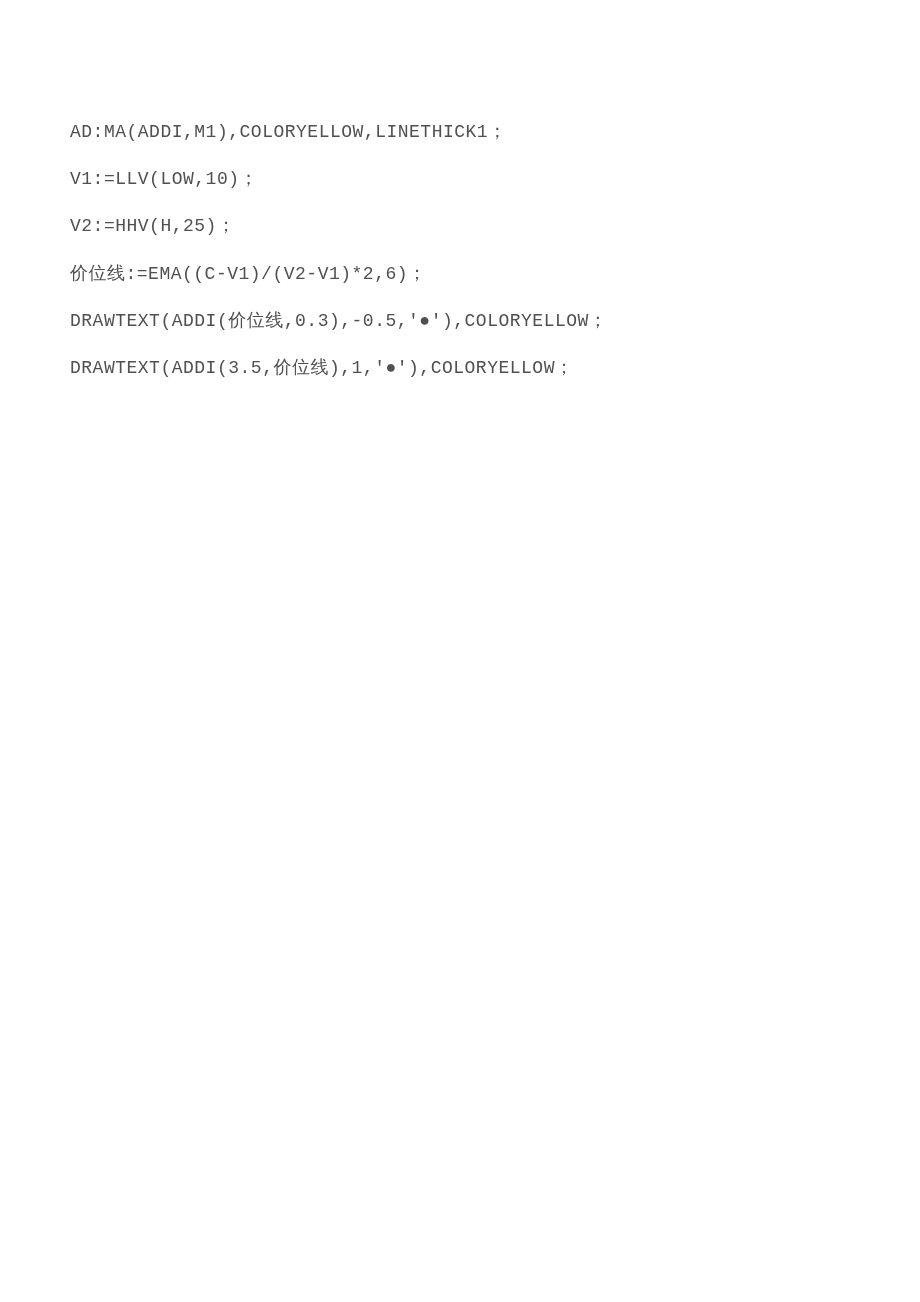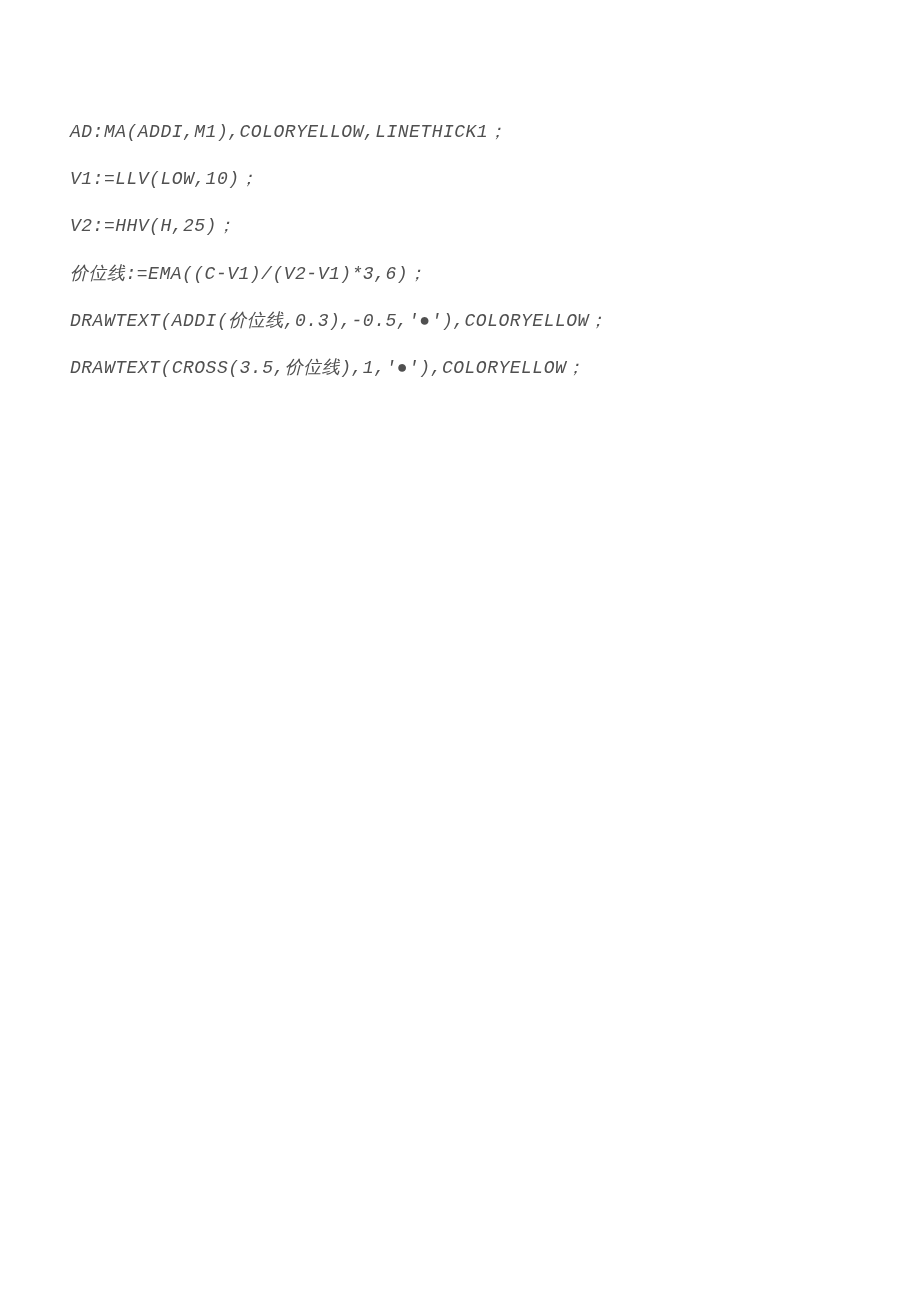--- a/index.html
+++ b/index.html
@@ -1,19 +1,18 @@
 <!DOCTYPE html>
 <html><head>
   <meta charset="utf-8">
   <style>
     * {
       margin: 0;
       padding: 0;
       box-sizing: border-box;
-      font-style: italic;
     }
     body {
       background: #ffffff;
       width: 920px;
       min-height: 1302px;
       padding: 120px 70px;
       font-family: "SimSun", "宋体", "Courier New", monospace;
       font-size: 18px;
       color: #505050;
       line-height: 1.4;
@@ -23,15 +22,15 @@
       white-space: pre;
       letter-spacing: 0.5px;
     }
   </style>
 </head>
 <body>
 
 <div class="code-line">AD:MA(ADDI,M1),COLORYELLOW,LINETHICK1；</div>
 <div class="code-line">V1:=LLV(LOW,10)；</div>
 <div class="code-line">V2:=HHV(H,25)；</div>
-<div class="code-line">价位线:=EMA((C-V1)/(V2-V1)*3,6)；</div>
+<div class="code-line">价位线:=EMA((C-V1)/(V2-V1)*2,6)；</div>
 <div class="code-line">DRAWTEXT(ADDI(价位线,0.3),-0.5,'●'),COLORYELLOW；</div>
-<div class="code-line">DRAWTEXT(CROSS(3.5,价位线),1,'●'),COLORYELLOW；</div>
+<div class="code-line">DRAWTEXT(ADDI(3.5,价位线),1,'●'),COLORYELLOW；</div>
 
 </body></html>

